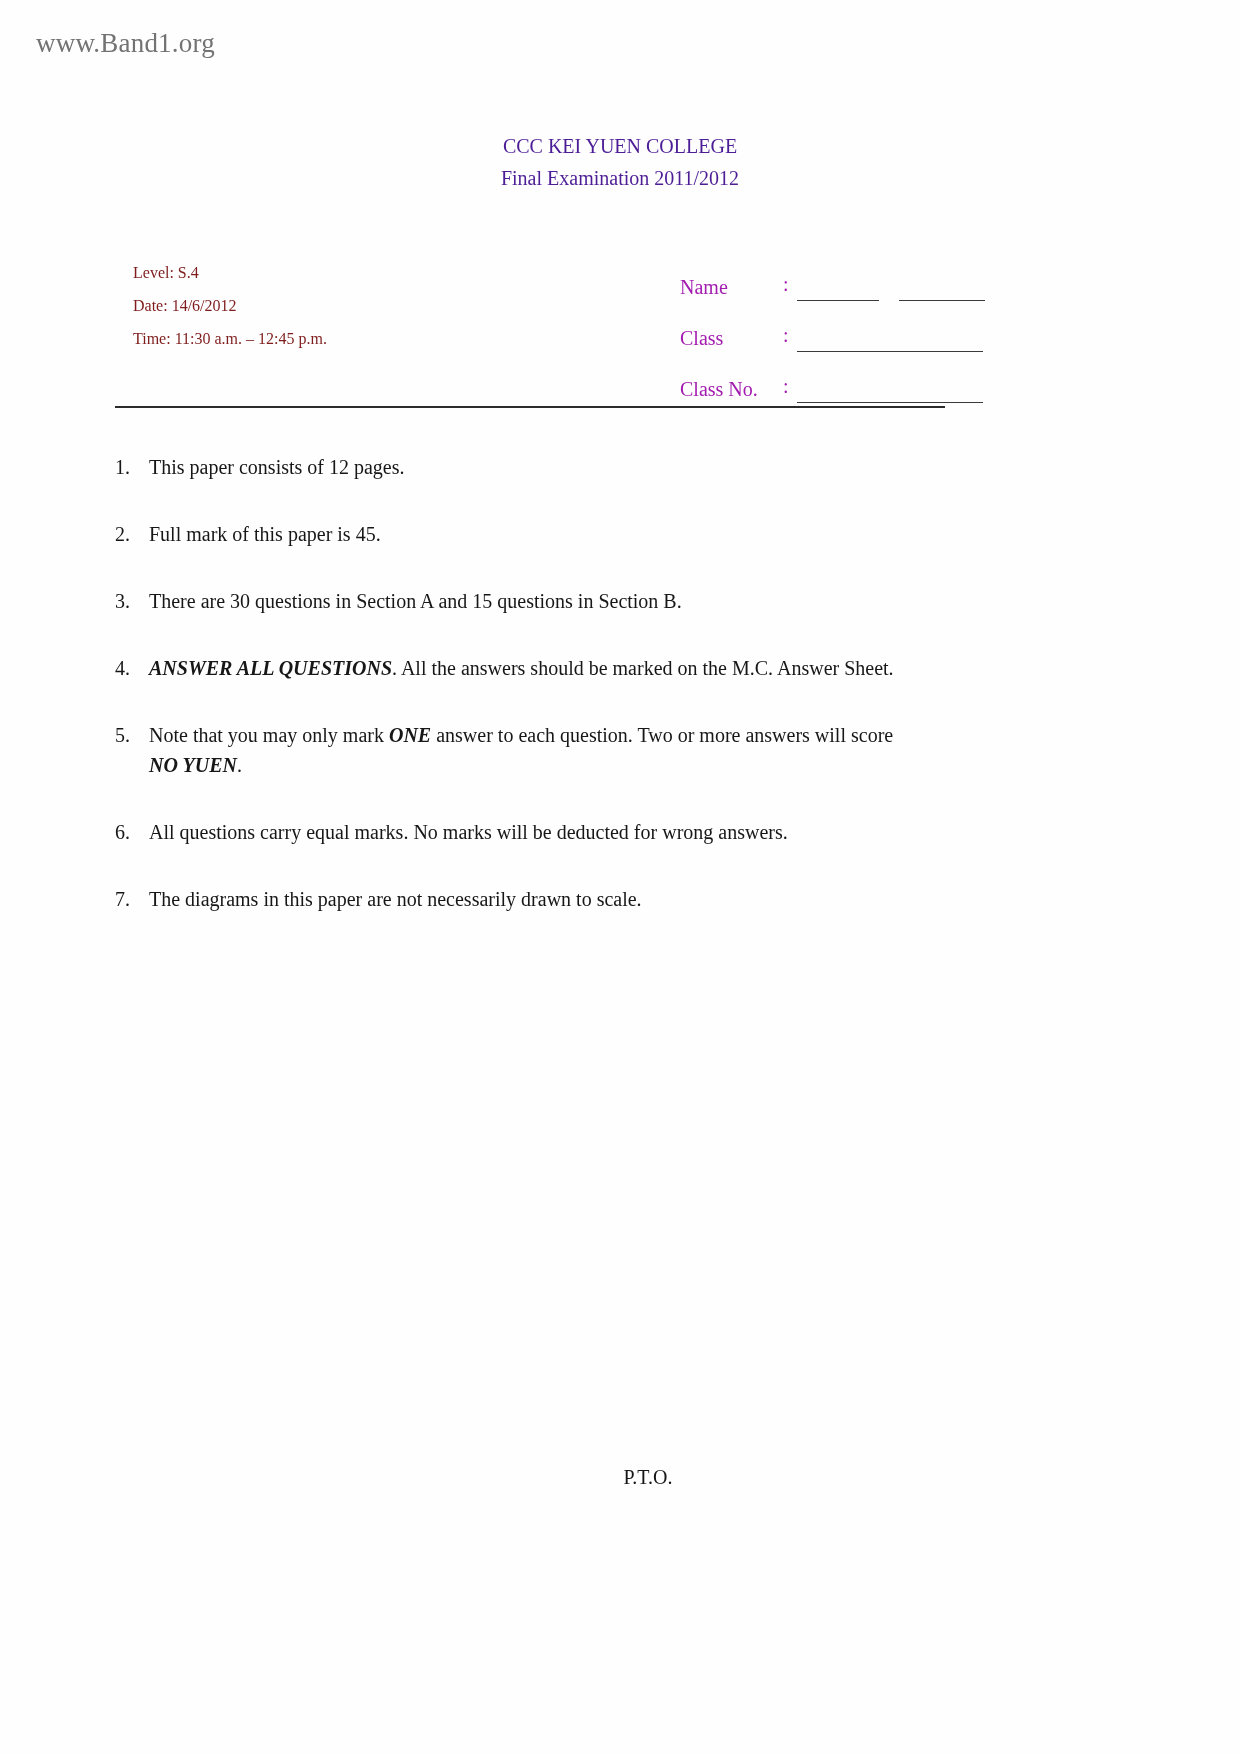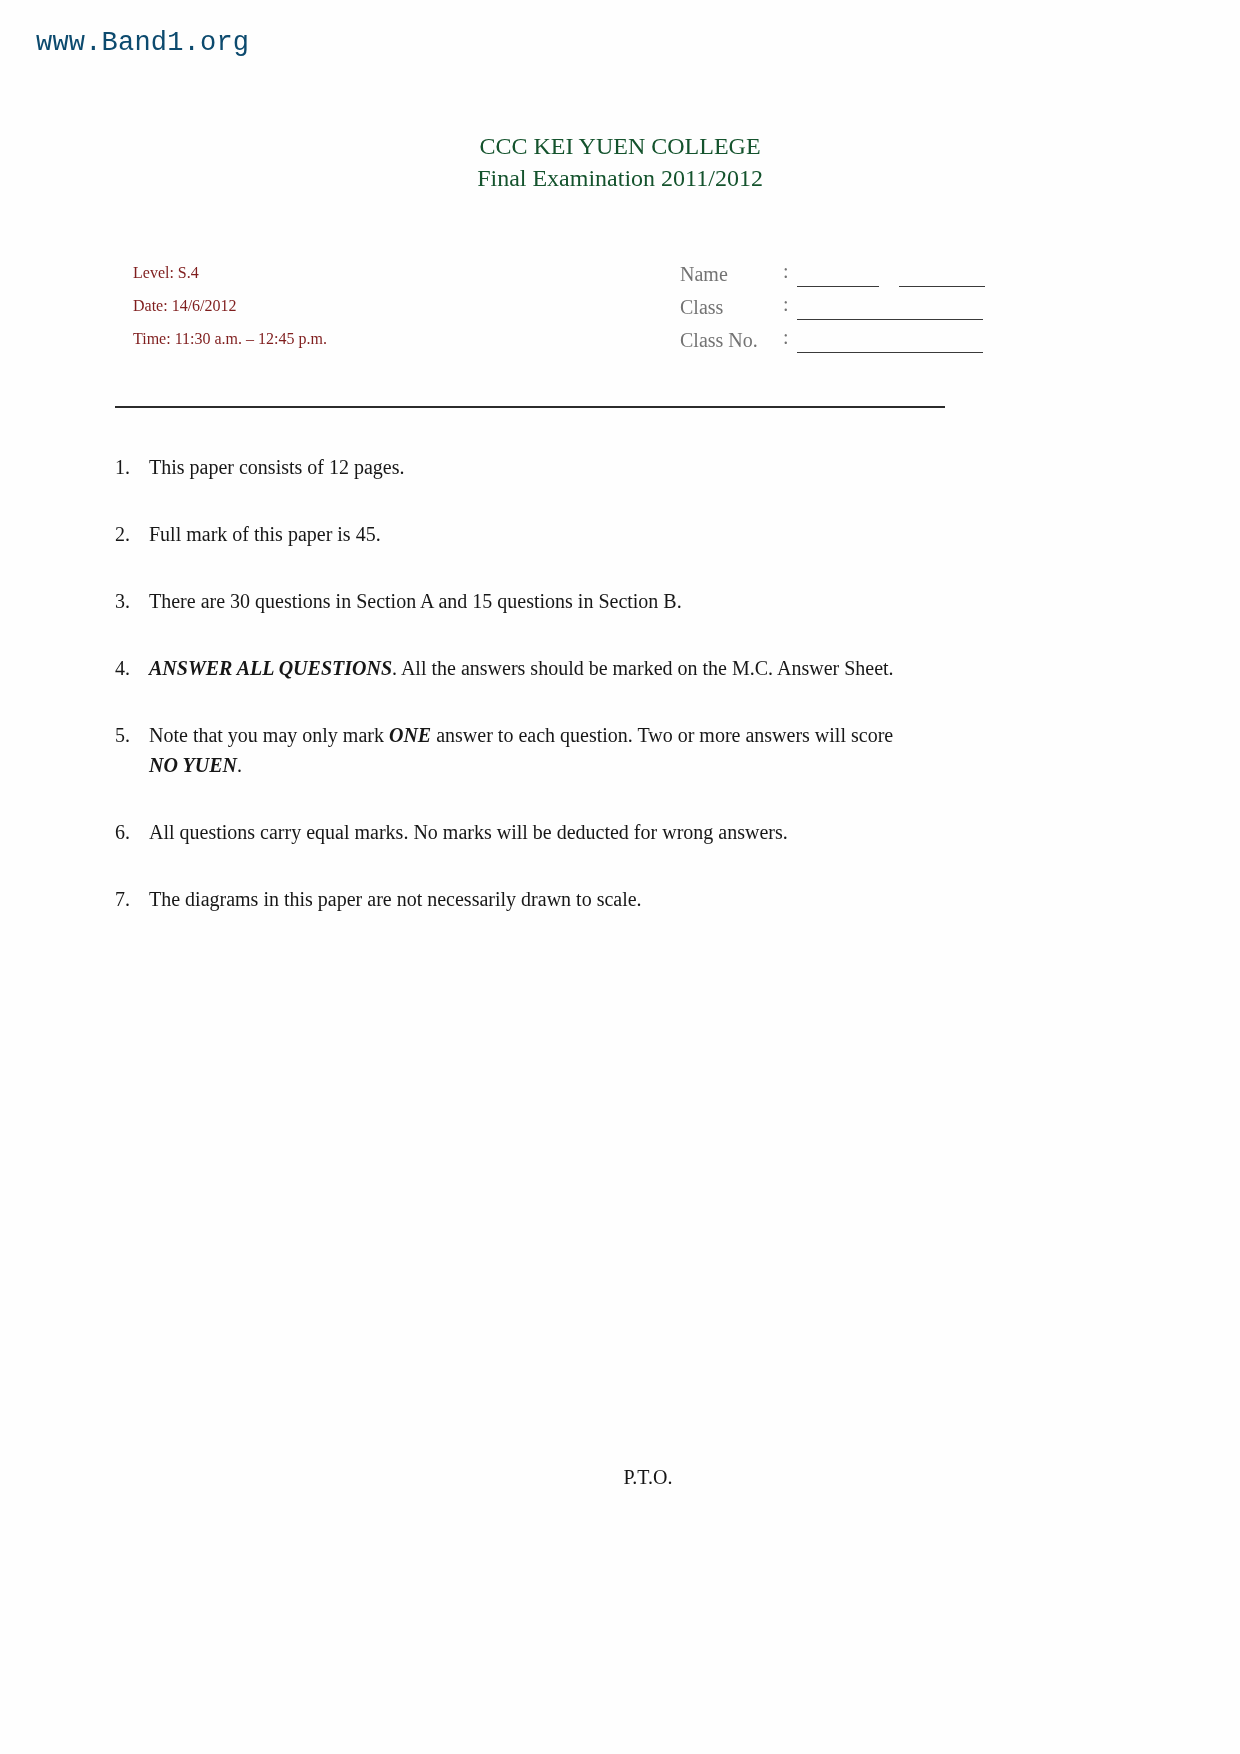--- a/index.html
+++ b/index.html
@@ -10,36 +10,36 @@
     margin: 0 auto;
     background: #fefefe;
     color: #1c1c1c;
     font-family: "Liberation Serif", serif;
     overflow: hidden;
   }
   .watermark {
     position: absolute;
     top: 28px;
     left: 36px;
-    font-family: Liberation Mono, monospace;
+    font-family: Liberation Serif, serif;
     font-size: 27px;
-    color: #0c4a6e;
+    color: #737373;
     letter-spacing: 0.2px;
   }
   .title-block {
     position: absolute;
     top: 130px;
     left: 0;
     width: 100%;
     text-align: center;
   }
   .title-line {
-    font-size: 24px;
+    font-size: 20px;
     line-height: 32px;
-    color: #14532d;
+    color: #4c1d95;
   }
   .info-block {
     position: absolute;
     top: 256px;
     left: 133px;
     width: 980px;
   }
   .info-left {
     position: absolute;
     left: 0;
@@ -52,24 +52,25 @@
     color: #7f1d1d;
   }
   .info-right {
     position: absolute;
     left: 547px;
     top: 2px;
     width: 330px;
   }
   .field-row {
     display: flex;
-    align-items: center;
+    align-items: flex-start;
     height: 33px;
     font-size: 20px;
-    color: #737373;
+    color: #a21caf;
+    margin-top: 18px;
   }
   .field-label {
     width: 103px;
     display: inline-block;
   }
   .field-colon {
     width: 14px;
     display: inline-block;
     position: relative;
     top: -3px;

